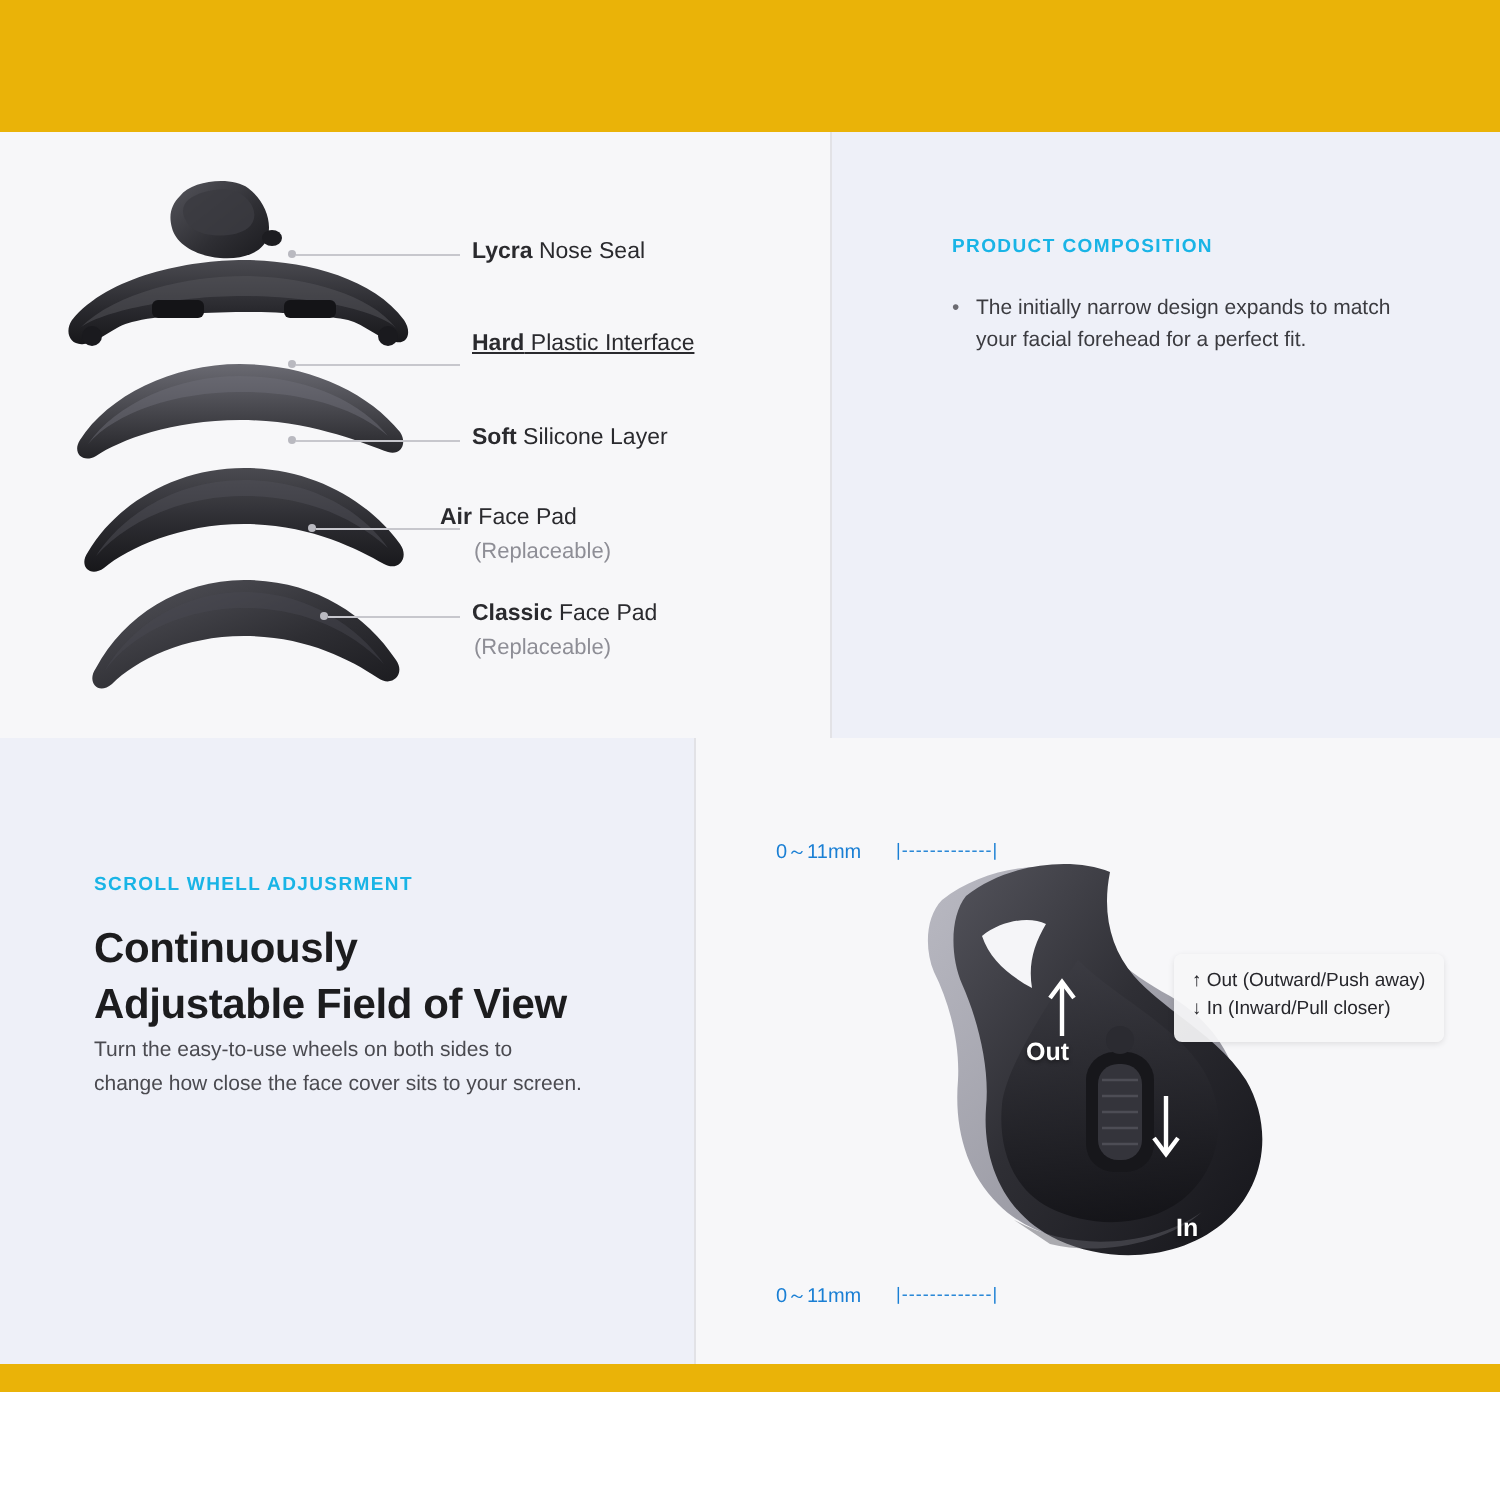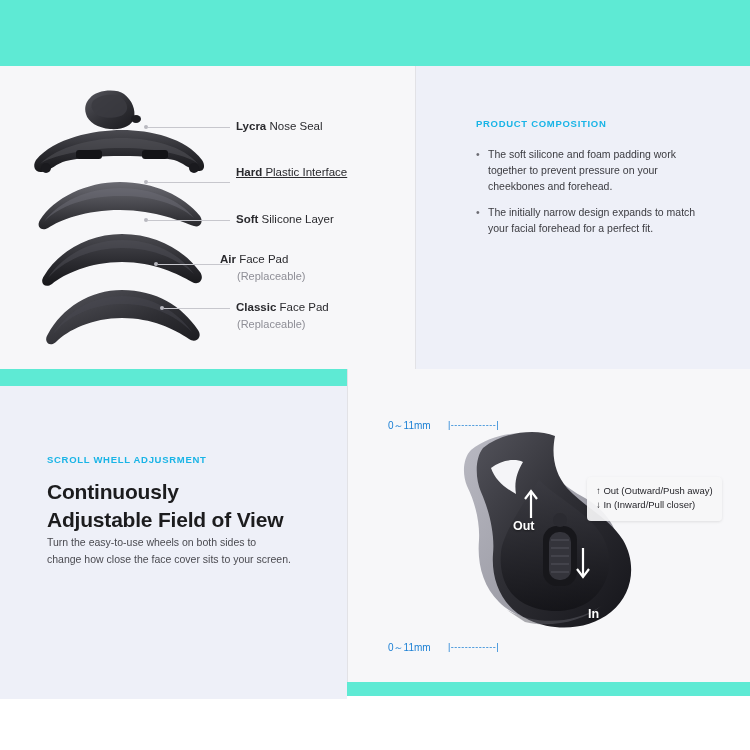--- a/index.html
+++ b/index.html
@@ -10,21 +10,21 @@
   body {
     width: 750px;
     height: 750px;
     font-family: "Liberation Sans", sans-serif;
     overflow: hidden;
   }
   .page {
     position: relative;
     width: 750px;
     height: 696px;
-    background: #5eead4;
+    background: #eab308;
   }
 
   
   .panel {
     position: absolute;
     box-sizing: border-box;
   }
   #panel-exploded {
     left: 0;
     top: 66px;
@@ -35,21 +35,21 @@
   }
   #panel-composition {
     left: 416px;
     top: 66px;
     width: 334px;
     height: 303px;
     background: #eef0f8;
   }
   #panel-scroll {
     left: 0;
-    top: 386px;
+    top: 369px;
     width: 347px;
     height: 313px;
     background: #eef0f8;
   }
   #panel-adjust {
     left: 347px;
     top: 369px;
     width: 403px;
     height: 313px;
     background: #f7f7f9;
@@ -277,21 +277,20 @@
     <div class="label" style="left:236px; top:235px;">
       <b>Classic</b><span> Face Pad</span>
     </div>
     <div class="sub" style="left:237px; top:252px;">(Replaceable)</div>
   </div>
 
   <div class="panel" id="panel-composition">
     <div class="comp-inner">
       <div class="eyebrow">PRODUCT COMPOSITION</div>
       <ul class="bullets">
-        <li>The soft silicone and foam padding work together to prevent pressure on your cheekbones and forehead.</li>
         <li>The initially narrow design expands to match your facial forehead for a perfect fit.</li>
       </ul>
     </div>
   </div>
 
   <div class="panel" id="panel-scroll">
     <div class="scroll-inner">
       <div class="eyebrow">SCROLL WHELL ADJUSRMENT</div>
       <div class="headline">
         <span>Continuously</span><br>

